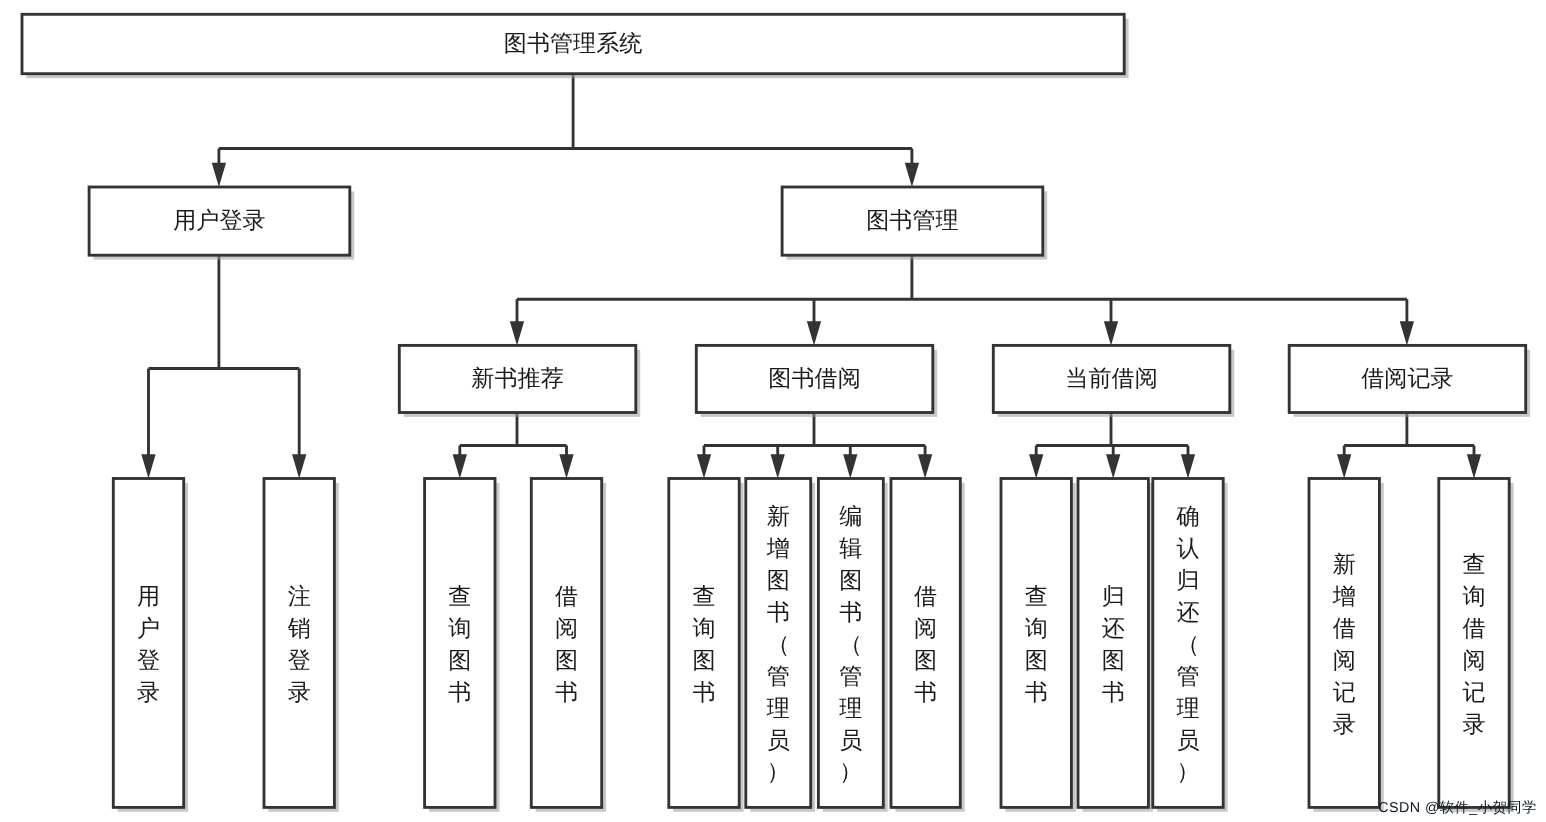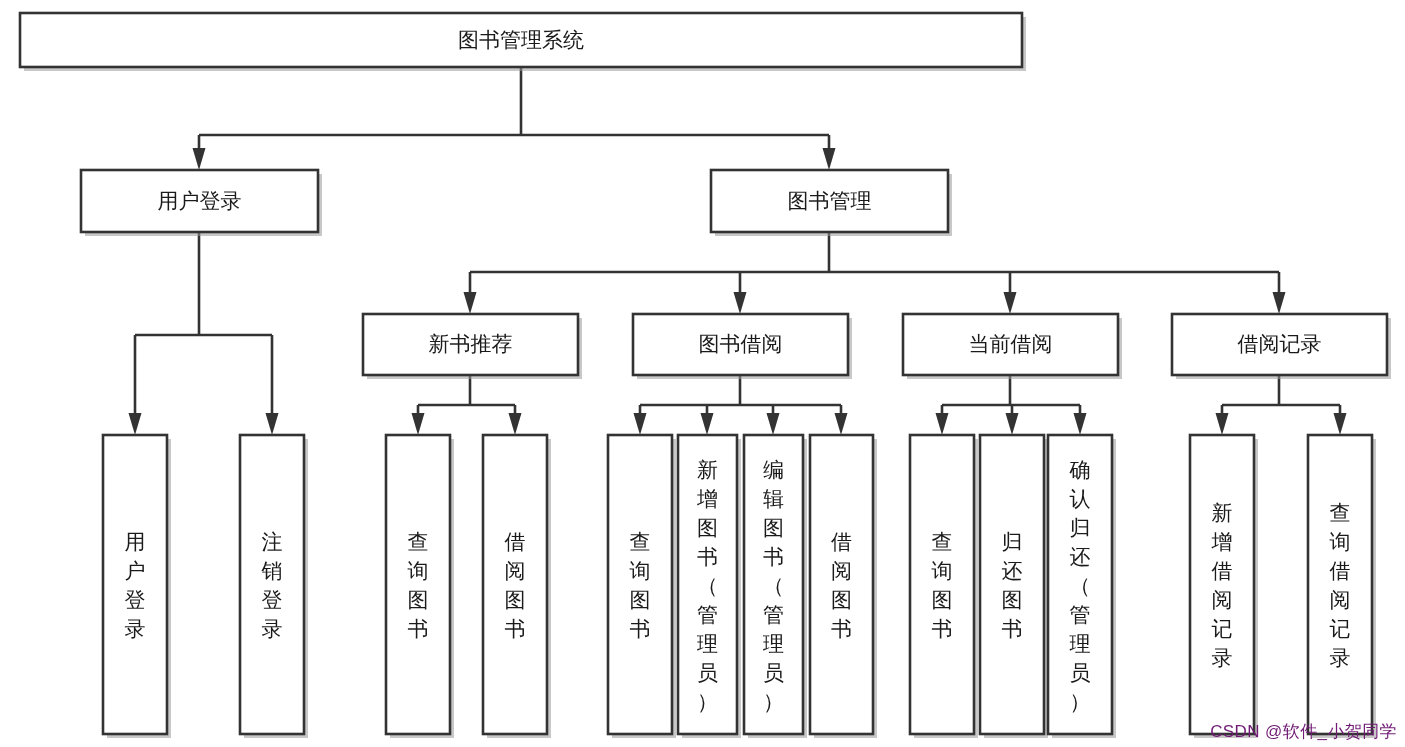--- a/index.html
+++ b/index.html
@@ -58,22 +58,22 @@
     font-family: "Liberation Sans", "DejaVu Sans", sans-serif;
     font-size: 21px;
     fill: #1a1a1a;
     text-anchor: middle;
   }
   .watermark-text {
     position: absolute;
     right: 8px;
     bottom: 4px;
     font-family: "Liberation Sans", "DejaVu Sans", sans-serif;
-    font-size: 17px;
-    color: #701a75;
+    font-size: 13px;
+    color: #0f172a;
     white-space: nowrap;
     letter-spacing: 0.4px;
     pointer-events: none;
   }
 </style>
 </head>
 <body>
 
 <div id="diagram-root">
   <svg class="diagram-canvas" viewBox="0 0 1405 747">

